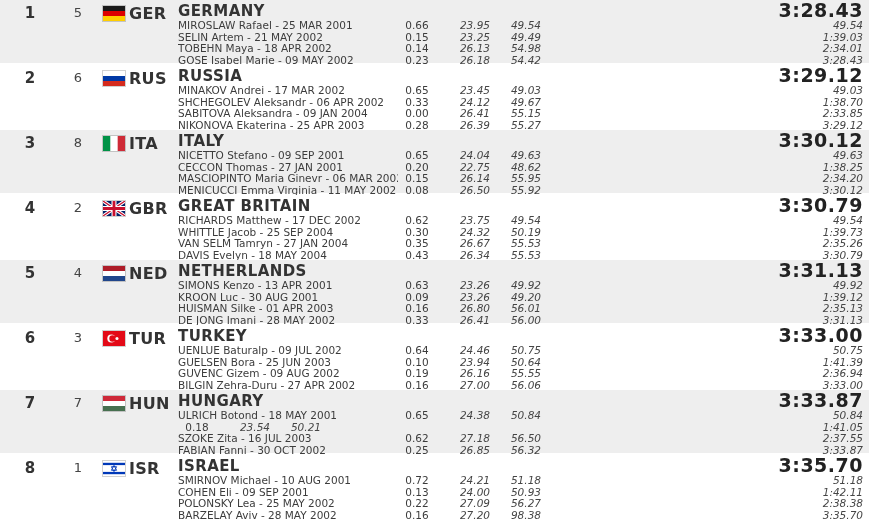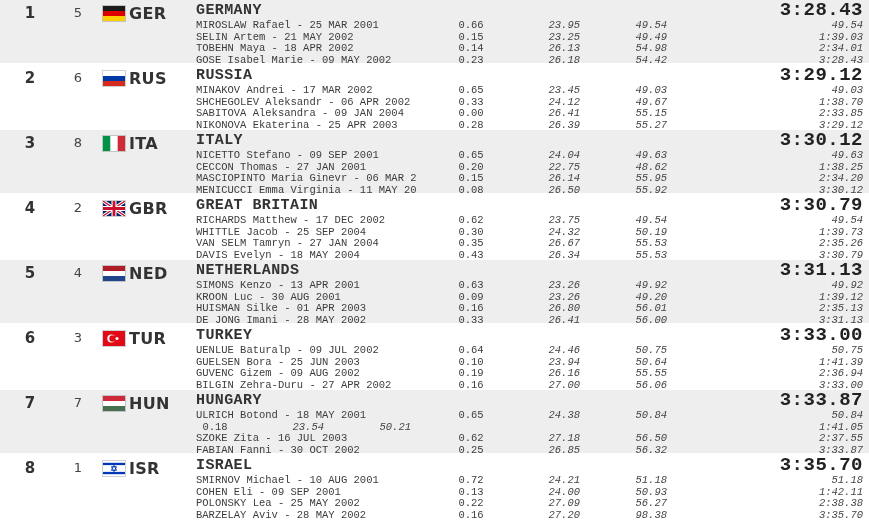--- a/index.html
+++ b/index.html
@@ -4,25 +4,25 @@
 <style>
   html,body{margin:0;padding:0;background:#fff;}
   #results{width:869px;height:522px;overflow:hidden;font-family:"DejaVu Sans","Liberation Sans",sans-serif;color:#333;}
   .row{position:relative;height:65px;box-sizing:border-box;border-bottom:2px solid #fff;padding-top:2px;background:#fff;}
   .row.alt{background:#eeeeee;}
   .rank{position:absolute;left:8px;top:4px;width:44px;text-align:center;font-weight:bold;font-size:15px;color:#333;}
   .lane{position:absolute;left:58px;top:5px;width:40px;text-align:center;font-size:13px;color:#444;}
   .flag{position:absolute;left:103px;top:6px;width:22px;height:15px;box-shadow:0 0 0 1px rgba(0,0,0,0.18);background:#fff;}
   .flag svg{display:block;}
   .code{position:absolute;left:129px;top:4px;font-weight:bold;font-size:16px;letter-spacing:0.3px;color:#333;}
-  .main{position:absolute;left:196px;right:6px;top:2px;font-family:Liberation Mono, monospace;}
+  .main{position:absolute;left:178px;right:6px;top:2px;}
   .head{display:flex;justify-content:space-between;align-items:flex-start;height:17px;}
   .country{font-weight:bold;font-size:15px;letter-spacing:0.4px;color:#333;}
   .total{font-weight:bold;font-size:19px;line-height:17px;letter-spacing:0.5px;color:#222;}
-  .sline{display:flex;align-items:baseline;height:11.5px;font-size:10.5px;color:#3c3c3c;gap:36px;}
+  .sline{display:flex;align-items:baseline;height:11.5px;font-size:10.5px;color:#3c3c3c;}
   .sname{width:220px;white-space:nowrap;overflow:hidden;}
   .rt{width:38px;text-align:center;}
   .sp{width:41px;text-align:right;font-style:italic;color:#454545;}
   .sp1{margin-left:13px;}
   .sp2{margin-left:10px;}
   .cum{flex:1;text-align:right;font-style:italic;color:#454545;}
 </style>
 </head>
 <body>
 

